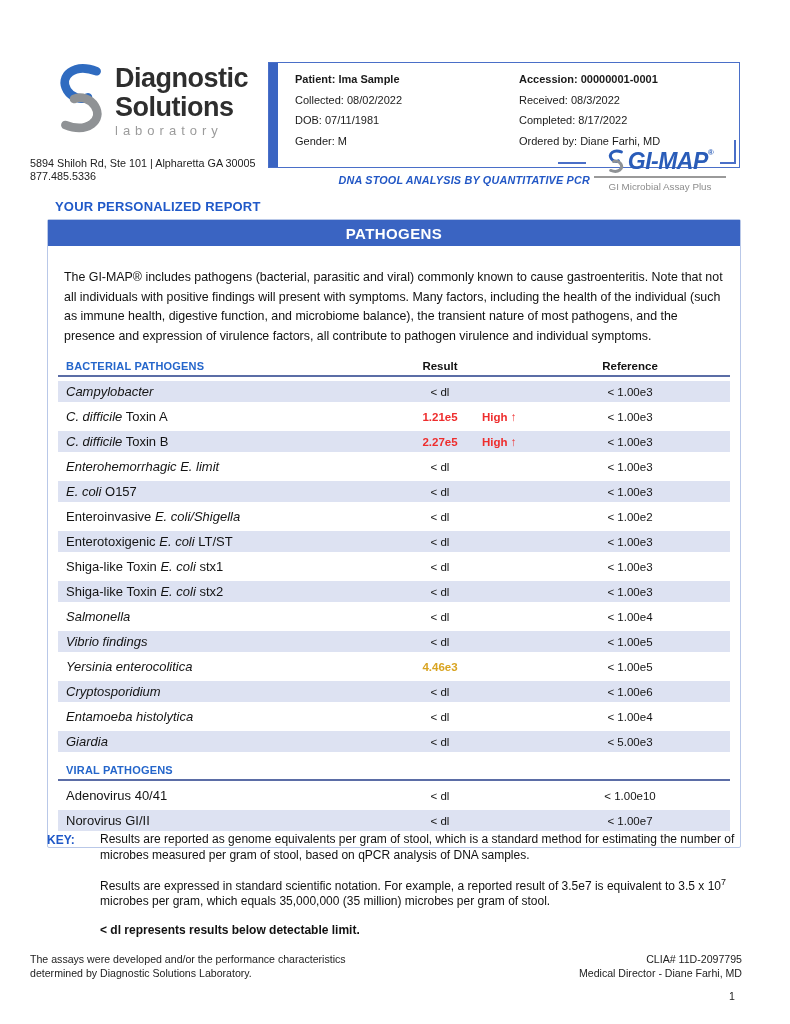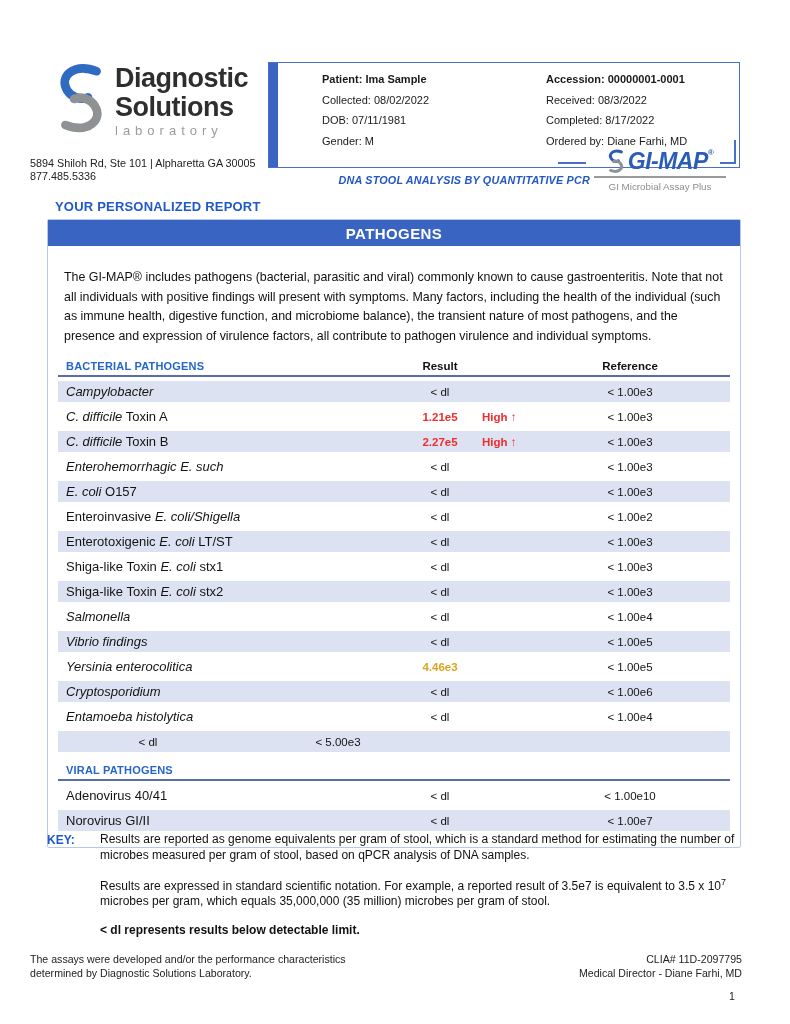--- a/index.html
+++ b/index.html
@@ -14,21 +14,21 @@
   .brand-sub{font-size:13px;color:#9b9b9b;letter-spacing:5px;margin-top:2px;}
   .address-block{position:absolute;left:30px;top:157px;font-size:10.8px;color:#222;line-height:1.25;}
 
   
   .patient-box{position:absolute;left:268px;top:62px;width:472px;height:106px;
                border:1.5px solid #4a6fc8;box-sizing:border-box;background:#fff;}
   .patient-accent{position:absolute;left:0;top:0;bottom:0;width:9px;background:#3a64c2;}
   .patient-cols{position:absolute;left:26px;top:10px;right:6px;display:flex;}
   .pcol{flex:1;}
   .pcol + .pcol{margin-left:10px;}
-  .pfield{font-size:11px;color:#1a1a1a;margin-bottom:8.5px;white-space:nowrap;margin-left:27px;}
+  .pfield{font-size:11px;color:#1a1a1a;margin-bottom:8.5px;white-space:nowrap;}
   .pfield.bold{font-weight:bold;}
 
   .tagline{position:absolute;left:320px;top:174px;width:270px;text-align:right;
            font-size:10.8px;font-weight:bold;font-style:italic;color:#2257c5;letter-spacing:0.2px;}
 
   
   .gimap{position:absolute;left:592px;top:148px;width:136px;}
   .gimap-row{display:flex;align-items:center;justify-content:center;}
   .gimap-swoosh{width:18px;height:25px;margin-right:3px;}
   .gimap-title{font-size:23px;font-weight:bold;font-style:italic;color:#2a5cb8;letter-spacing:-0.5px;}
@@ -157,21 +157,21 @@
           <div class="cell-name"><span class="it">C. difficile</span><span> Toxin A</span></div>
           <div class="cell-result"><span class="val red">1.21e5</span><span class="flag">High ↑</span></div>
           <div class="cell-ref">&lt; 1.00e3</div>
         </div>
         <div class="row shaded">
           <div class="cell-name"><span class="it">C. difficile</span><span> Toxin B</span></div>
           <div class="cell-result"><span class="val red">2.27e5</span><span class="flag">High ↑</span></div>
           <div class="cell-ref">&lt; 1.00e3</div>
         </div>
         <div class="row">
-          <div class="cell-name"><span class="it">Enterohemorrhagic E. such</span></div>
+          <div class="cell-name"><span class="it">Enterohemorrhagic E. limit</span></div>
           <div class="cell-result"><span class="val">&lt; dl</span></div>
           <div class="cell-ref">&lt; 1.00e3</div>
         </div>
         <div class="row shaded">
           <div class="cell-name"><span class="it">E. coli</span><span> O157</span></div>
           <div class="cell-result"><span class="val">&lt; dl</span></div>
           <div class="cell-ref">&lt; 1.00e3</div>
         </div>
         <div class="row">
           <div class="cell-name"><span>Enteroinvasive </span><span class="it">E. coli/Shigella</span></div>
@@ -212,20 +212,21 @@
           <div class="cell-name"><span class="it">Cryptosporidium</span></div>
           <div class="cell-result"><span class="val">&lt; dl</span></div>
           <div class="cell-ref">&lt; 1.00e6</div>
         </div>
         <div class="row">
           <div class="cell-name"><span class="it">Entamoeba histolytica</span></div>
           <div class="cell-result"><span class="val">&lt; dl</span></div>
           <div class="cell-ref">&lt; 1.00e4</div>
         </div>
         <div class="row shaded">
+          <div class="cell-name"><span class="it">Giardia</span></div>
           <div class="cell-result"><span class="val">&lt; dl</span></div>
           <div class="cell-ref">&lt; 5.00e3</div>
         </div>
         <div class="sec-header">
           <div class="sec-name">VIRAL PATHOGENS</div>
         </div>
         <div class="row">
           <div class="cell-name"><span>Adenovirus 40/41</span></div>
           <div class="cell-result"><span class="val">&lt; dl</span></div>
           <div class="cell-ref">&lt; 1.00e10</div>

